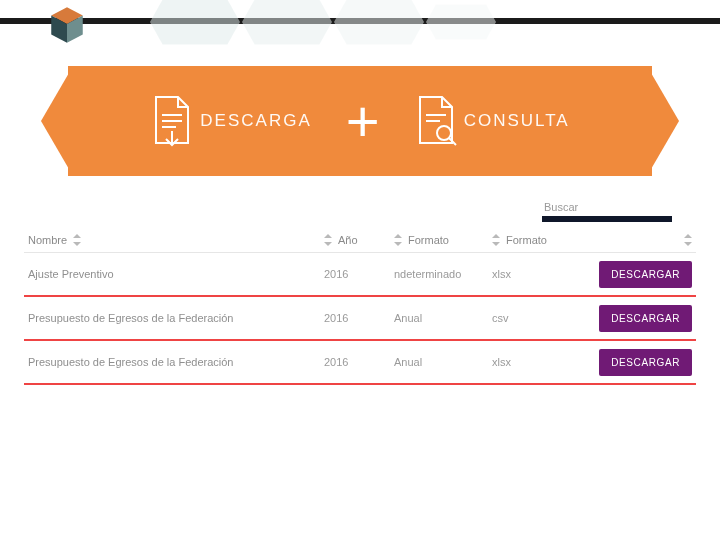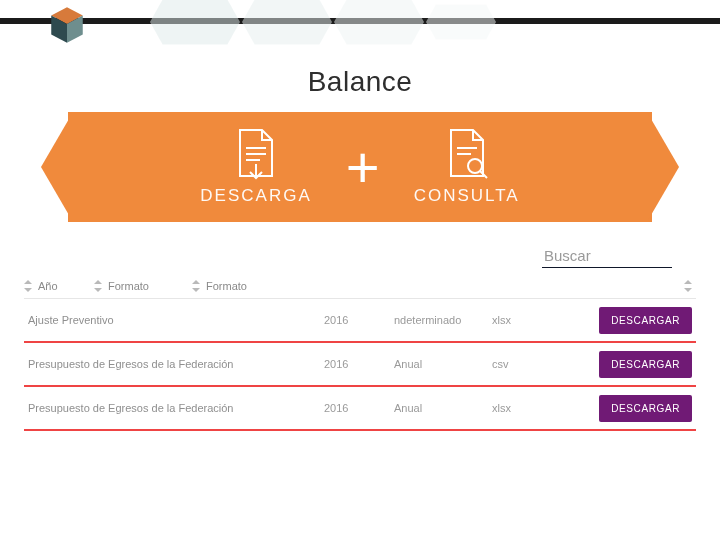--- a/index.html
+++ b/index.html
@@ -19,27 +19,27 @@
 .titlewrap{margin:18px 0 14px 0;text-align:center}
 .title-line1{font-size:28px;font-weight:400;color:#2e2e2e;letter-spacing:.5px}
 .title-line2{font-size:25px;font-weight:400;color:#2e2e2e;letter-spacing:.3px}
 
 
 .banner{position:relative;height:110px;margin:0 42px 0 42px}
 .banner-body{position:absolute;left:26px;right:26px;top:0;bottom:0;background:#f08a3c}
 .banner-left-tri{position:absolute;left:-1px;top:0;width:32px;height:110px;background:#f08a3c;clip-path:polygon(100% 0,100% 100%,0 50%)}
 .banner-right-tri{position:absolute;right:-1px;top:0;width:32px;height:110px;background:#f08a3c;clip-path:polygon(0 0,100% 50%,0 100%)}
 .banner-content{position:absolute;inset:0;display:flex;align-items:center;justify-content:center;gap:34px;color:#fff}
-.banner-col{display:flex;flex-direction:column;align-items:center;gap:6px}
+.banner-col{display:flex;flex-direction:row;align-items:center;gap:6px}
 .banner-label{font-size:17px;letter-spacing:2px;color:#fff;opacity:.95}
 .plusbig{font-size:58px;font-weight:200;line-height:1;color:#fff}
 
 
 .search-row{display:flex;justify-content:flex-end;padding:22px 48px 6px 48px}
-.search{border-bottom:1px solid #0f172a;width:130px;font-size:15px;color:#9a9a9a;padding:3px 2px}
+.search{border-bottom:6px solid #0f172a;width:130px;font-size:11px;color:#9a9a9a;padding:3px 2px}
 
 
 .table{width:calc(100% - 48px);margin:0 24px}
 .thead{display:flex;align-items:center;background:#fff;border-bottom:1px solid #e6e6e6;padding:6px 0}
 .th{font-size:11px;color:#8a8a8a;display:flex;align-items:center;gap:6px}
 .sort{display:inline-block}
 .col-n{flex:0 0 300px;padding-left:4px}
 .col-y{flex:0 0 70px}
 .col-p{flex:0 0 98px}
 .col-f{flex:0 0 90px}
@@ -69,21 +69,20 @@
     </svg>
   <svg class="hex hx3" viewBox="0 0 100 50">
       <polygon points="14,0 86,0 100,25 86,50 14,50 0,25" fill="#eff4f4"></polygon>
     </svg>
   <svg class="hex hx4" viewBox="0 0 100 50">
       <polygon points="14,0 86,0 100,25 86,50 14,50 0,25" fill="#f5f8f8"></polygon>
     </svg>
 </div>
 
 <div class="titlewrap">
-  <div class="title-line1">Balance</div>
 </div>
 
 <div class="banner">
   <div class="banner-left-tri"></div>
   <div class="banner-body"></div>
   <div class="banner-right-tri"></div>
   <div class="banner-content">
     <div class="banner-col">
       <svg width="44" height="52" viewBox="0 0 44 52" fill="none" stroke="#fff" stroke-width="2">
         <path d="M6 2h22l10 10v36H6z"></path>
@@ -110,20 +109,27 @@
     </div>
   </div>
 </div>
 
 <div class="search-row">
   <div class="search">Buscar</div>
 </div>
 
 <div class="table">
   <div class="thead">
+    <div class="th col-n">
+      <span>Nombre</span>
+      <svg class="sort" width="8" height="12" viewBox="0 0 8 12">
+          <polygon points="4,0 8,4 0,4" fill="#b9b9b9"></polygon>
+          <polygon points="0,8 8,8 4,12" fill="#b9b9b9"></polygon>
+        </svg>
+    </div>
     <div class="th col-y">
       <svg class="sort" width="8" height="12" viewBox="0 0 8 12">
           <polygon points="4,0 8,4 0,4" fill="#b9b9b9"></polygon>
           <polygon points="0,8 8,8 4,12" fill="#b9b9b9"></polygon>
         </svg>
       <span>Año</span>
     </div>
     <div class="th col-p">
       <svg class="sort" width="8" height="12" viewBox="0 0 8 12">
           <polygon points="4,0 8,4 0,4" fill="#b9b9b9"></polygon>

